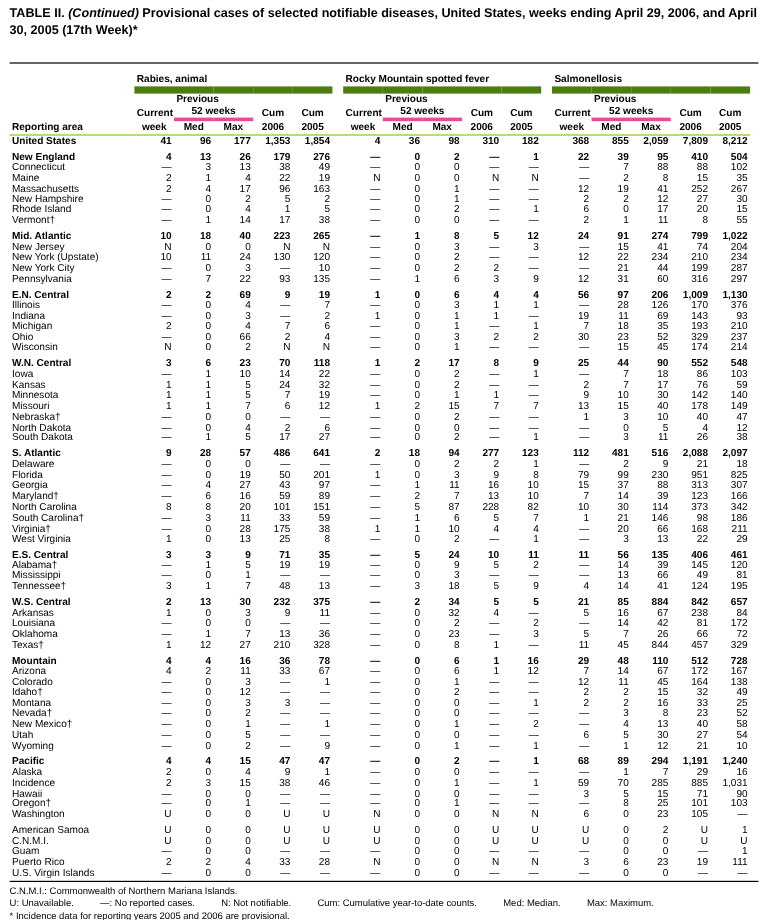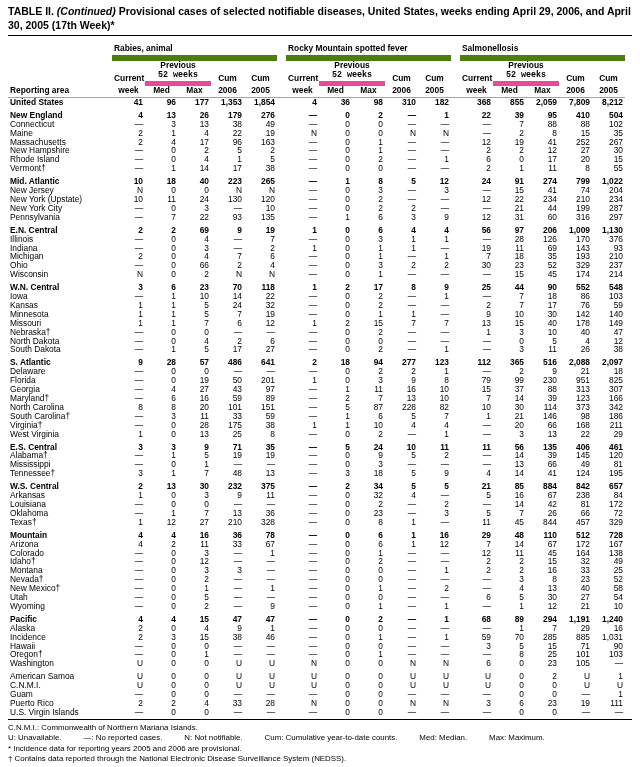--- a/index.html
+++ b/index.html
@@ -4,37 +4,37 @@
 <style>
   * { box-sizing: border-box; margin: 0; padding: 0; }
   html, body { background: #ffffff; }
   body {
     width: 640px; height: 767px; overflow: hidden;
     font-family: "Liberation Sans", sans-serif;
     color: #000; padding: 5px 8px 0 8px;
   }
   .title {
     font-size: 10.5px; font-weight: bold; line-height: 1.3;
-    padding-bottom: 3px; border-bottom: 1.5px solid #000;
+    padding-bottom: 20px; border-bottom: 1.5px solid #000;
   }
   .title .cont { font-style: italic; }
   table {
     width: 100%; border-collapse: collapse; table-layout: fixed;
     margin-top: 8px;
   }
   col.c-area { width: 104px; }
   col.c-num  { width: 33px; }
   col.c-gap  { width: 9px; }
   thead th {
     font-size: 8.4px; font-weight: bold; line-height: 1.18;
     padding: 0 2px; vertical-align: bottom; white-space: nowrap;
   }
   th.group { text-align: left; border-bottom: 6px solid #4d7c0f; padding-bottom: 1px; }
-  th.prev  { text-align: center; margin-top: 36px; }
-  th.w52   { text-align: center; border-bottom: 5px solid #ec4899; font-family: Liberation Mono, monospace; }
+  th.prev  { text-align: left; margin-top: 36px; }
+  th.w52   { text-align: center; border-bottom: 3px solid #ec4899; }
   th.num-h { text-align: center; }
   th.area-h{ text-align: left; }
   tr.rule th { border-bottom: 1px solid #84cc16; padding-bottom: 1px; }
   tbody td {
     font-size: 8.4px; line-height: 8.9px; padding: 0 2px;
     white-space: nowrap; overflow: hidden;
   }
   td.area { text-align: left; }
   td.num  { text-align: right; }
   tr.bold td { font-weight: bold; }
@@ -703,21 +703,21 @@
           <td class="num">486</td>
           <td class="num">641</td>
           <td></td>
           <td class="num">2</td>
           <td class="num">18</td>
           <td class="num">94</td>
           <td class="num">277</td>
           <td class="num">123</td>
           <td></td>
           <td class="num">112</td>
-          <td class="num">365</td>
+          <td class="num">481</td>
           <td class="num">516</td>
           <td class="num">2,088</td>
           <td class="num">2,097</td>
         </tr>
         <tr>
           <td class="area">Delaware</td>
           <td class="num">—</td>
           <td class="num">0</td>
           <td class="num">0</td>
           <td class="num">—</td>

